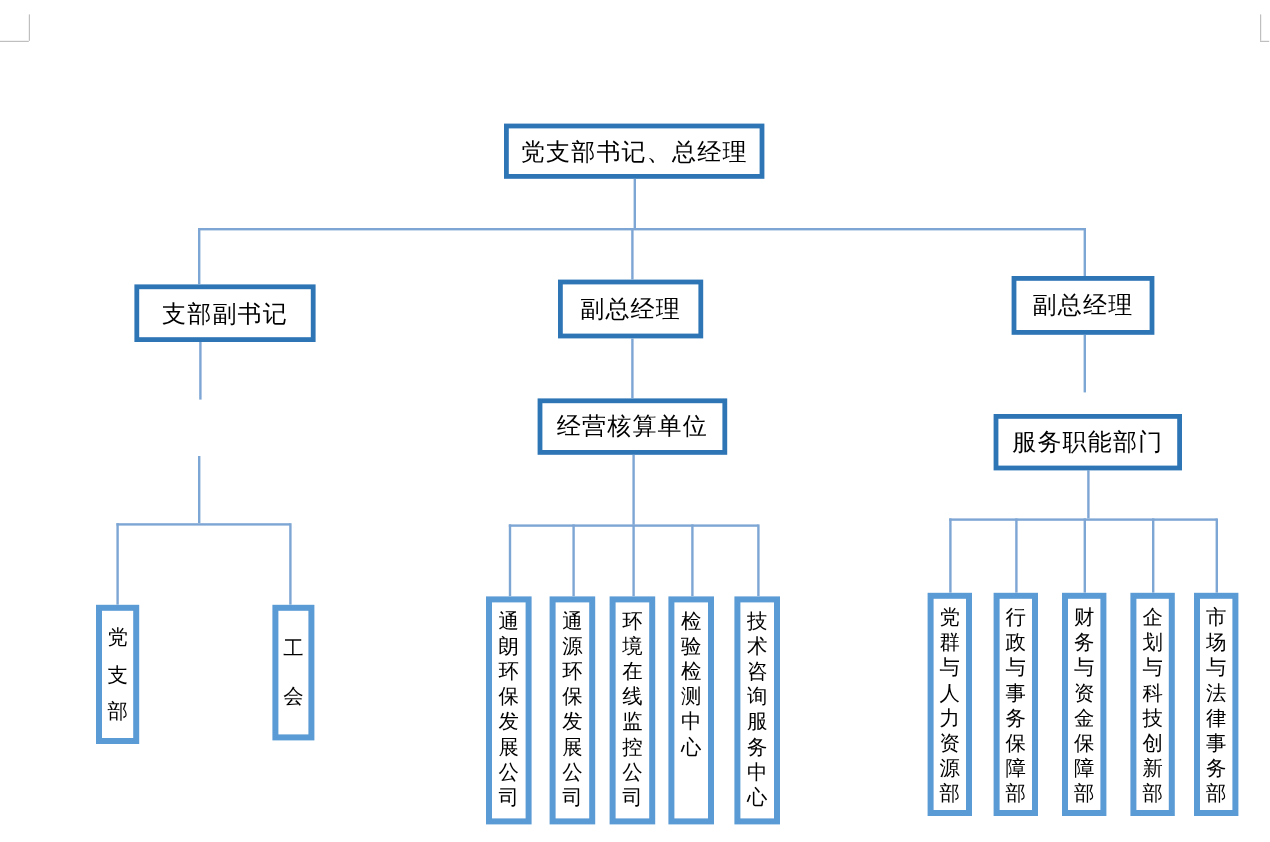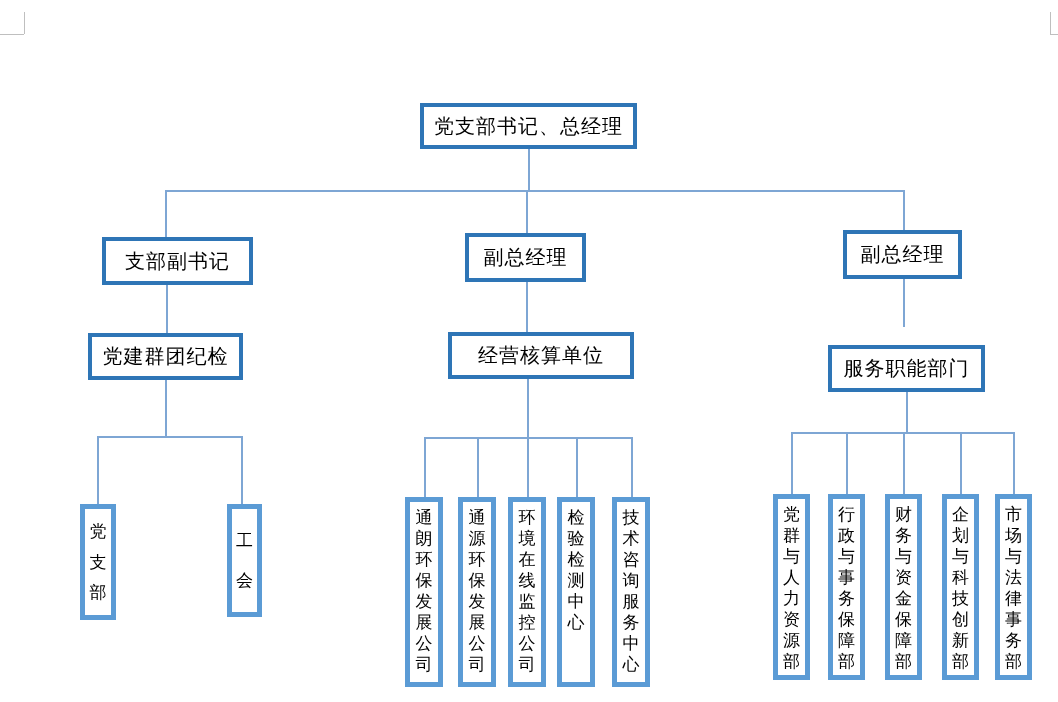--- a/index.html
+++ b/index.html
@@ -68,34 +68,31 @@
   <div class="lv" style="left:791px;top:432px;height:62px;"></div>
   <div class="lv" style="left:846px;top:432px;height:62px;"></div>
   <div class="lv" style="left:903px;top:432px;height:62px;"></div>
   <div class="lv" style="left:960px;top:432px;height:62px;"></div>
   <div class="lv" style="left:1013px;top:432px;height:62px;"></div>
 
   <div class="box" style="left:420px;top:103px;width:217px;height:46px;">
     <span>党支部书记、总经理</span>
   </div>
 
-  <div class="box" style="left:102px;top:237px;width:151px;height:48px;">
+  <div class="box" style="left:112px;top:237px;width:151px;height:48px;">
     <span>支部副书记</span>
   </div>
   <div class="box" style="left:465px;top:233px;width:121px;height:49px;">
     <span>副总经理</span>
   </div>
   <div class="box" style="left:843px;top:230px;width:119px;height:49px;">
     <span>副总经理</span>
   </div>
 
-  <div class="box" style="left:88px;top:333px;width:155px;height:47px;">
-    <span>党建群团纪检</span>
-  </div>
-  <div class="box" style="left:448px;top:332px;width:186px;height:47px;">
+  <div class="box" style="left:448px;top:332px;width:158px;height:47px;">
     <span>经营核算单位</span>
   </div>
   <div class="box" style="left:828px;top:327px;width:157px;height:47px;margin-top:18px;">
     <span>服务职能部门</span>
   </div>
 
   <div class="unit" style="left:80px;top:504px;width:36px;height:116px;">
     <span class="vtext spread">
         <span>党</span>
         <span>支</span>

